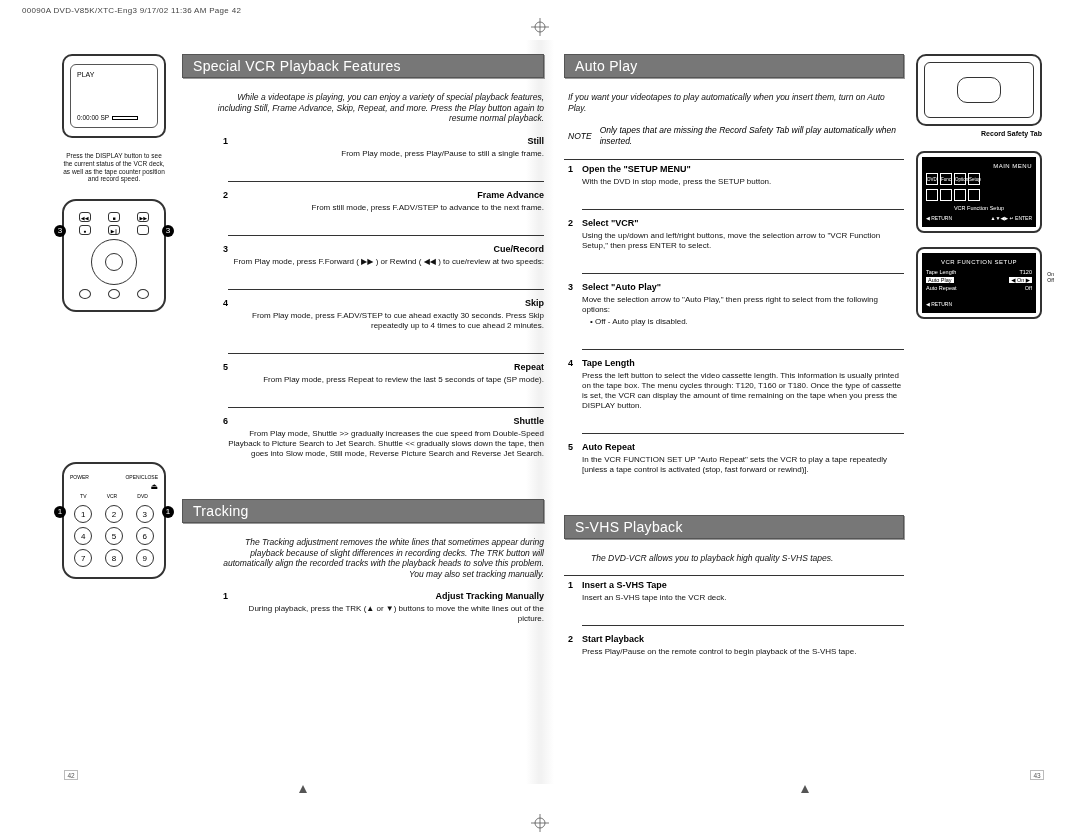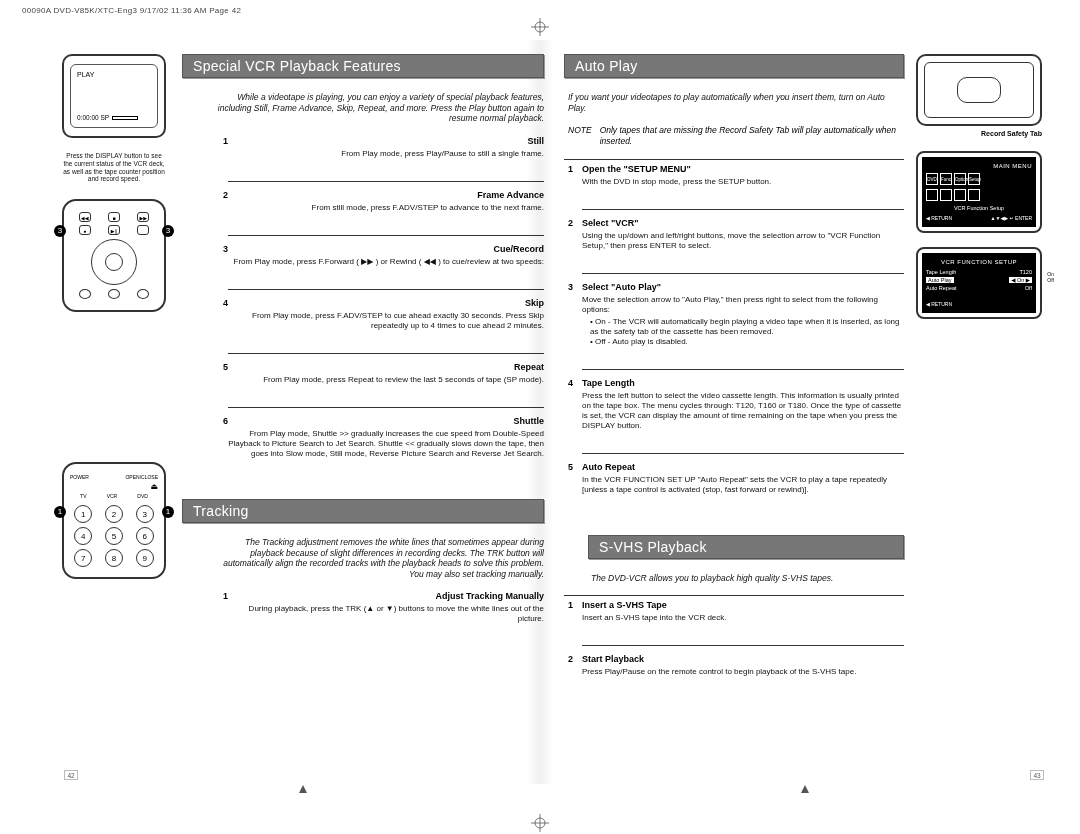--- a/index.html
+++ b/index.html
@@ -305,21 +305,21 @@
         <polygon points="5,1 9,9 1,9" fill="#555"></polygon>
       </svg>
   </div>
 
   <div class="page page-right">
 
     <div class="maincol">
 
       <div class="section-header">Auto Play</div>
       <div class="intro" style="padding-left:4px;">If you want your videotapes to play automatically when you insert them, turn on Auto Play.</div>
-      <div class="note-row" style="padding-left:4px;">
+      <div class="note-row" style="padding-left:4px;align-items:center;">
         <span class="note-label">NOTE</span>
         <span>Only tapes that are missing the Record Safety Tab will play automatically when inserted.</span>
       </div>
       <hr class="light">
       <div class="steps" style="padding-left:4px;">
         <div class="step">
             <div class="step-num">1</div>
             <div class="step-body">
               <div class="step-title">Open the "SETUP MENU"</div>
               <div class="step-text">With the DVD in stop mode, press the SETUP button.</div>
@@ -330,42 +330,41 @@
             <div class="step-body">
               <div class="step-title">Select "VCR"</div>
               <div class="step-text">Using the up/down and left/right buttons, move the selection arrow to "VCR Function Setup," then press ENTER to select.</div>
             </div>
           </div>
         <div class="step">
             <div class="step-num">3</div>
             <div class="step-body">
               <div class="step-title">Select "Auto Play"</div>
               <div class="step-text"><span>Move the selection arrow to "Auto Play," then press right to select from the following options:</span><ul>
-                  <li>On - The VCR will automatically begin playing a video tape when it is inserted, as long as the safety tab of the cassette has been removed.</li>
                   <li>Off - Auto play is disabled.</li>
                 </ul></div>
             </div>
           </div>
         <div class="step">
             <div class="step-num">4</div>
             <div class="step-body">
               <div class="step-title">Tape Length</div>
               <div class="step-text">Press the left button to select the video cassette length. This information is usually printed on the tape box. The menu cycles through: T120, T160 or T180. Once the type of cassette is set, the VCR can display the amount of time remaining on the tape when you press the DISPLAY button.</div>
             </div>
           </div>
         <div class="step">
             <div class="step-num">5</div>
             <div class="step-body" style="border-bottom:none;">
               <div class="step-title">Auto Repeat</div>
               <div class="step-text">In the VCR FUNCTION SET UP "Auto Repeat" sets the VCR to play a tape repeatedly [unless a tape control is activated (stop, fast forward or rewind)].</div>
             </div>
           </div>
       </div>
 
-      <div class="section-header" style="margin-top:18px;margin-left:24px;">S-VHS Playback</div>
+      <div class="section-header" style="margin-top:18px;">S-VHS Playback</div>
       <div class="intro" style="padding-left:4px;margin-left:23px;">The DVD-VCR allows you to playback high quality S-VHS tapes.</div>
       <hr class="light">
       <div class="steps" style="padding-left:4px;">
         <div class="step">
             <div class="step-num">1</div>
             <div class="step-body">
               <div class="step-title">Insert a S-VHS Tape</div>
               <div class="step-text">Insert an S-VHS tape into the VCR deck.</div>
             </div>
           </div>

